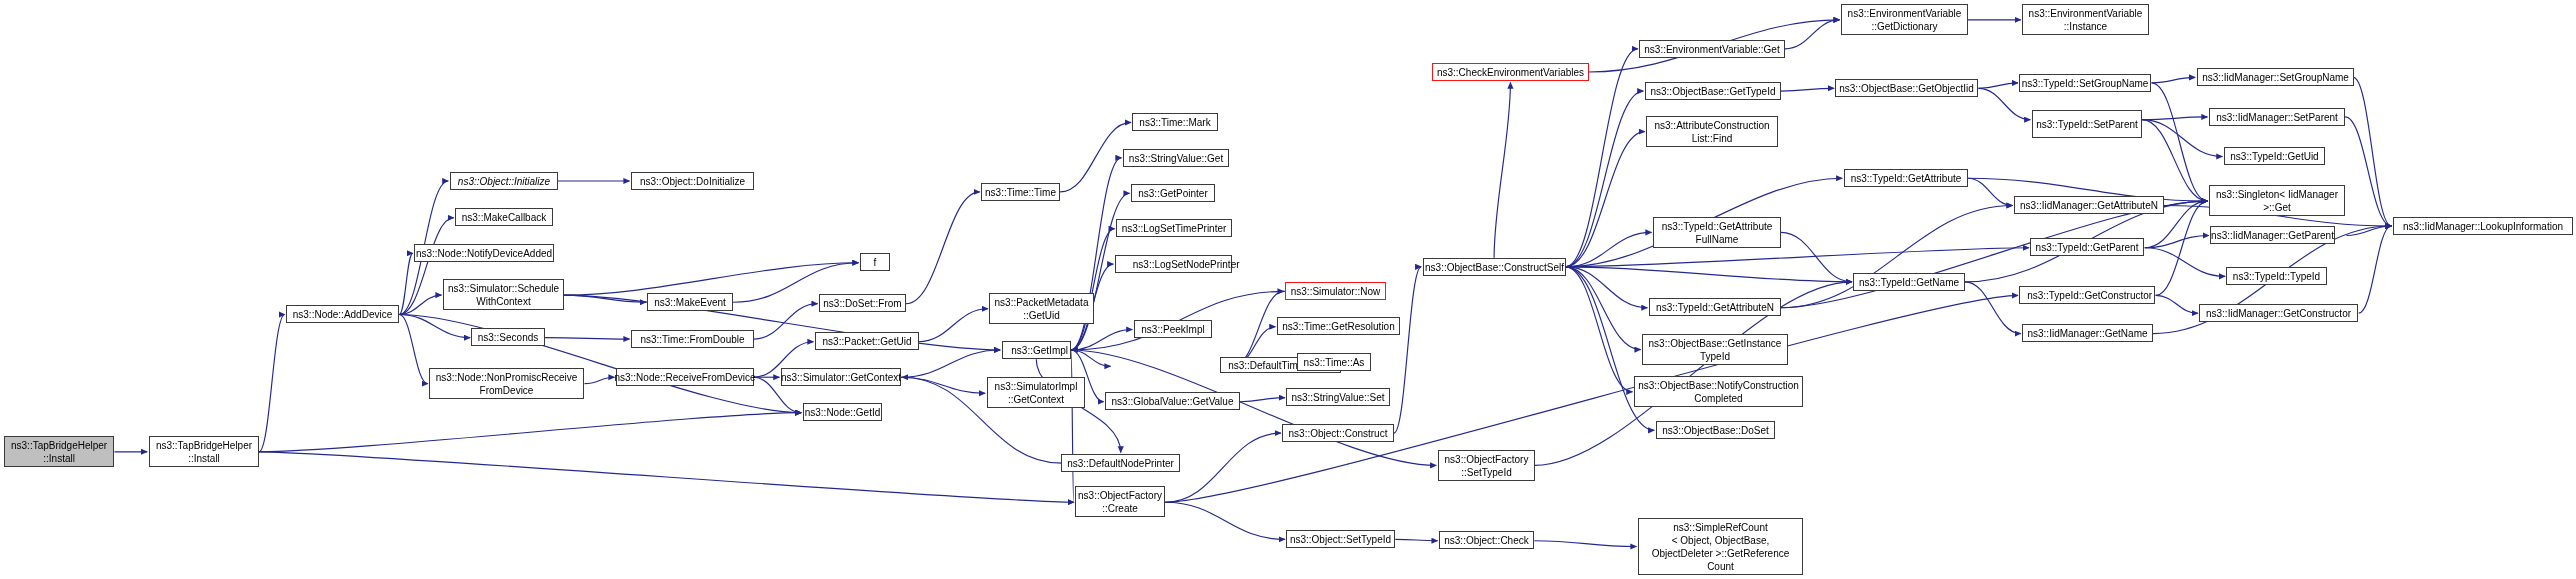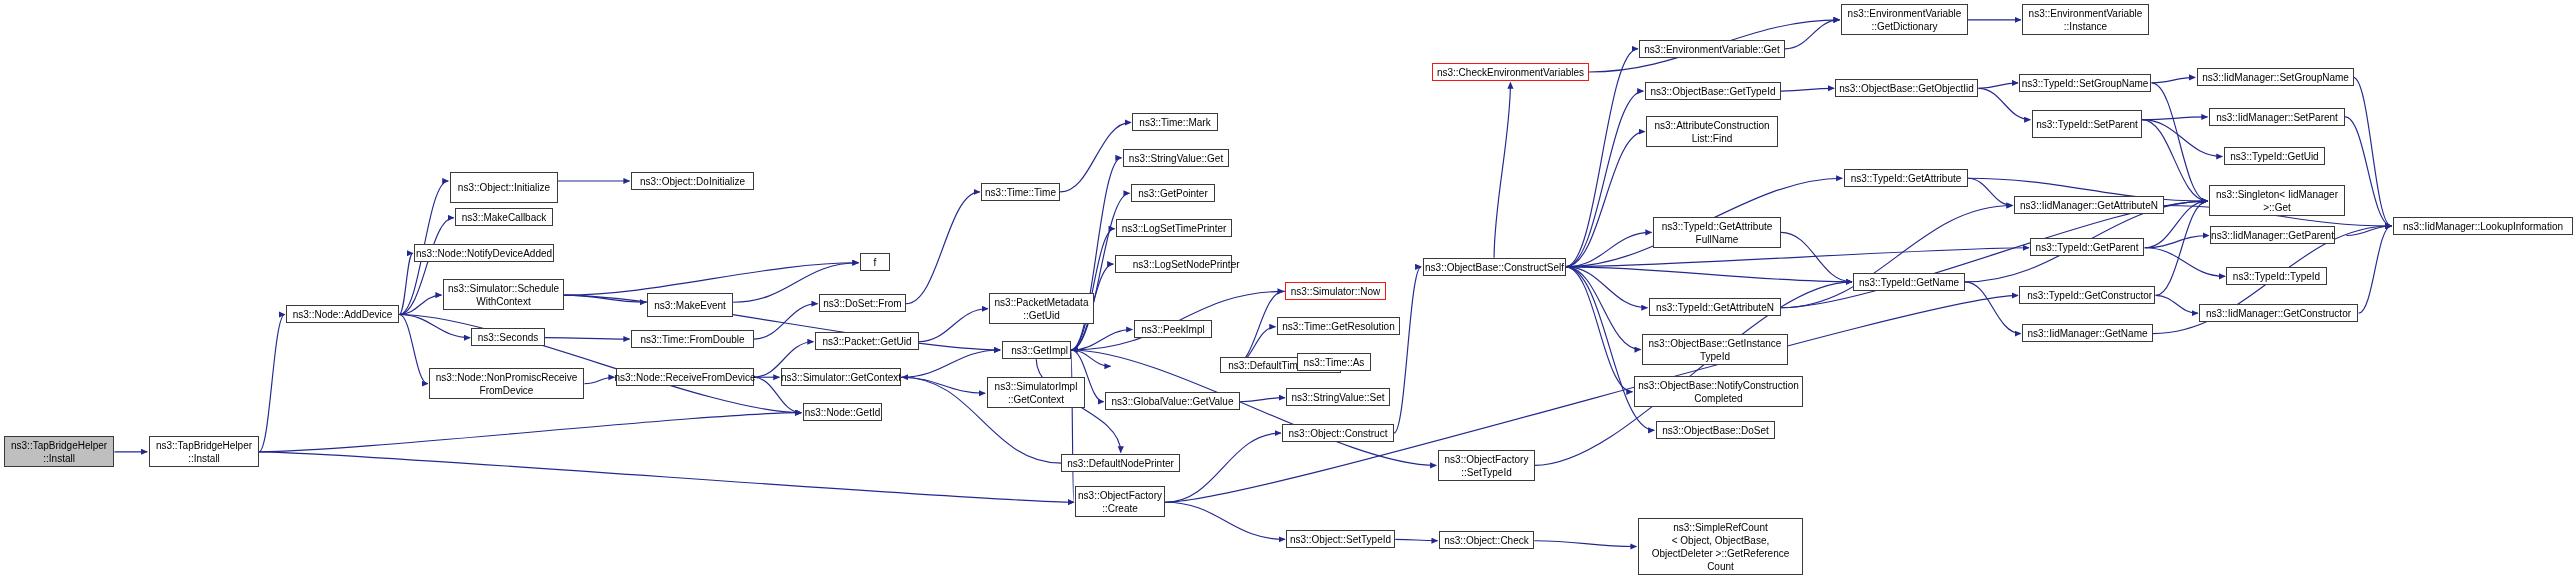--- a/index.html
+++ b/index.html
@@ -121,28 +121,28 @@
         <path d="M3462,459.5 C3483.6,459.5 3488.4,331.5 3510,331.5" fill="none" stroke="#22288e" stroke-width="1.7" marker-end="url(#arrow)"></path>
         <path d="M3160,489.5 C3300,489.5 3370,331.5 3510,331.5" fill="none" stroke="#22288e" stroke-width="1.7" marker-end="url(#arrow)"></path>
       </g>
   </svg>
   <div id="node-layer">
       <div class="gnode entry" style="left: 4.1px; top: 436px; width: 110px; height: 31px; border-color: rgb(58, 58, 58);">ns3::TapBridgeHelper
 ::Install</div>
       <div class="gnode" style="left: 149px; top: 436px; width: 110px; height: 31px; border-color: rgb(58, 58, 58);">ns3::TapBridgeHelper
 ::Install</div>
       <div class="gnode" style="left: 286px; top: 305px; width: 113px; height: 18.4px; border-color: rgb(58, 58, 58);">ns3::Node::AddDevice</div>
-      <div class="gnode" style="left: 450px; top: 172px; width: 108px; height: 31px; border-color: rgb(58, 58, 58);">ns3::Object::Initialize</div>
+      <div class="gnode" style="left: 450px; top: 172px; width: 108px; height: 18px; border-color: rgb(58, 58, 58); font-style: italic;">ns3::Object::Initialize</div>
       <div class="gnode" style="left: 631px; top: 172px; width: 123px; height: 18.4px; border-color: rgb(58, 58, 58);">ns3::Object::DoInitialize</div>
       <div class="gnode" style="left: 455px; top: 208px; width: 98px; height: 18.4px; border-color: rgb(58, 58, 58);">ns3::MakeCallback</div>
       <div class="gnode" style="left: 414px; top: 244px; width: 140px; height: 18.4px; border-color: rgb(58, 58, 58);">ns3::Node::NotifyDeviceAdded</div>
       <div class="gnode" style="left: 443px; top: 279px; width: 121px; height: 31px; border-color: rgb(58, 58, 58);">ns3::Simulator::Schedule
 WithContext</div>
       <div class="gnode" style="left: 860px; top: 253px; width: 30px; height: 18.4px; border-color: rgb(58, 58, 58);">f</div>
-      <div class="gnode" style="left: 647px; top: 293px; width: 86px; height: 24px; border-color: rgb(58, 58, 58);">ns3::MakeEvent</div>
+      <div class="gnode" style="left: 647px; top: 293px; width: 86px; height: 18px; border-color: rgb(58, 58, 58);">ns3::MakeEvent</div>
       <div class="gnode" style="left: 471px; top: 328px; width: 74px; height: 18.4px; border-color: rgb(58, 58, 58);">ns3::Seconds</div>
       <div class="gnode" style="left: 631px; top: 330px; width: 123px; height: 18.4px; border-color: rgb(58, 58, 58);">ns3::Time::FromDouble</div>
       <div class="gnode" style="left: 819px; top: 294px; width: 87px; height: 18.4px; border-color: rgb(58, 58, 58);">ns3::DoSet::From</div>
       <div class="gnode" style="left: 981px; top: 183px; width: 79px; height: 18.4px; border-color: rgb(58, 58, 58);">ns3::Time::Time</div>
       <div class="gnode" style="left: 1132px; top: 113px; width: 86px; height: 18.4px; border-color: rgb(58, 58, 58);">ns3::Time::Mark</div>
       <div class="gnode" style="left: 429px; top: 368px; width: 155px; height: 31px; border-color: rgb(58, 58, 58);">ns3::Node::NonPromiscReceive
 FromDevice</div>
       <div class="gnode" style="left: 616px; top: 368px; width: 138px; height: 18.4px; border-color: rgb(58, 58, 58);">ns3::Node::ReceiveFromDevice</div>
       <div class="gnode" style="left: 815px; top: 332px; width: 104px; height: 18.4px; border-color: rgb(58, 58, 58);">ns3::Packet::GetUid</div>
       <div class="gnode" style="left: 989px; top: 293px; width: 105px; height: 31px; border-color: rgb(58, 58, 58);">ns3::PacketMetadata

